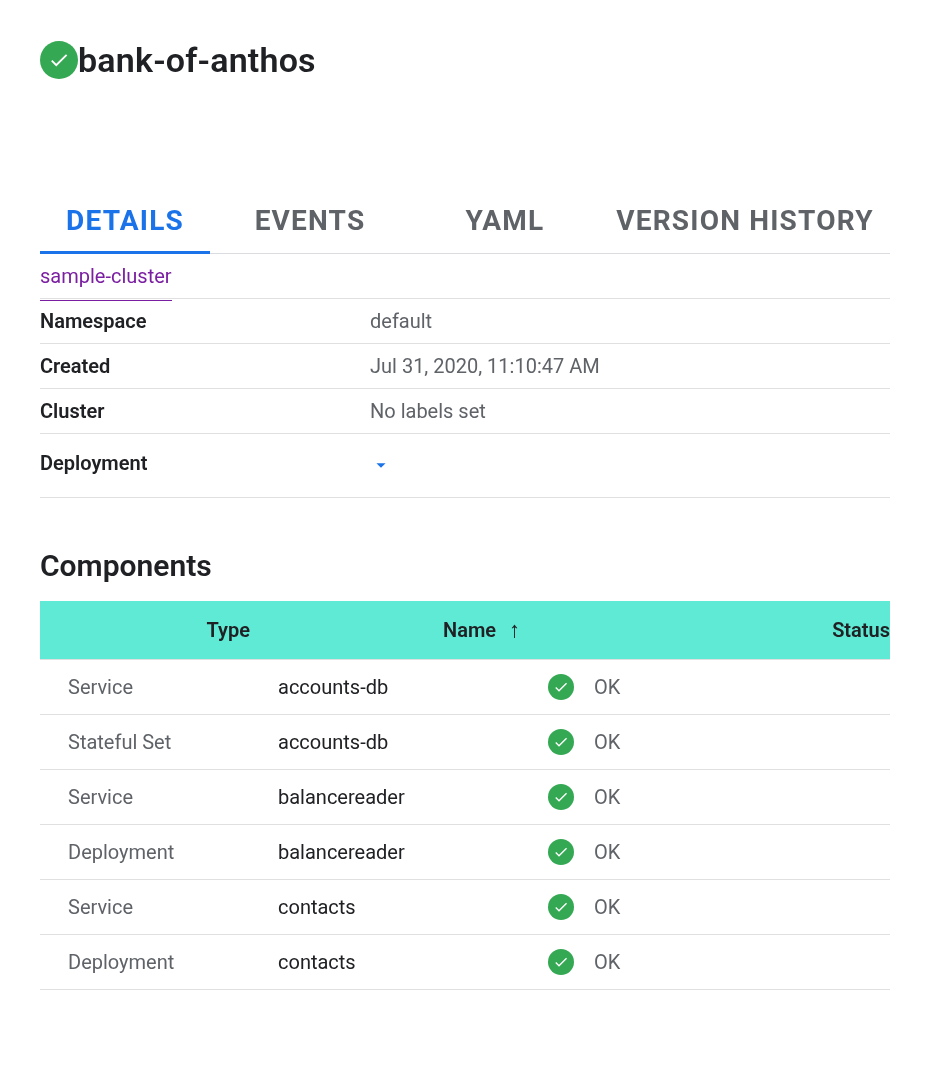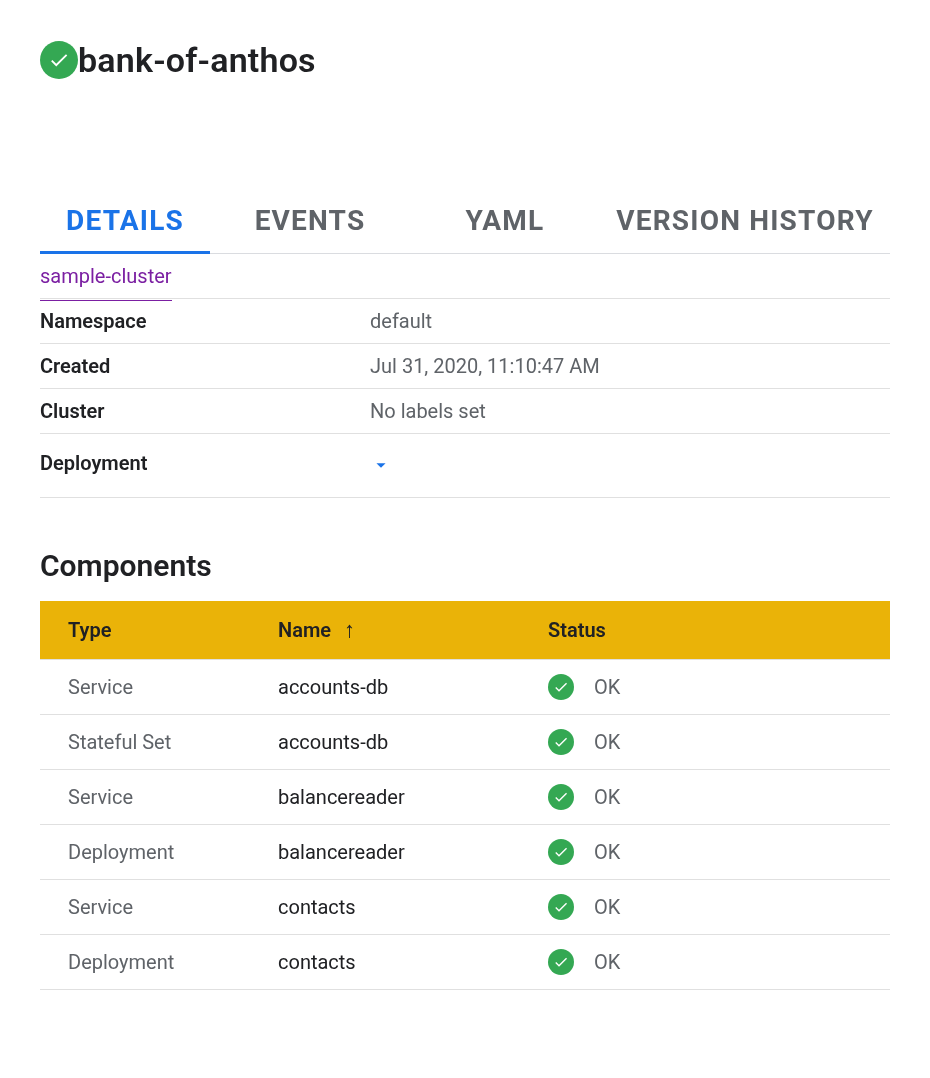--- a/index.html
+++ b/index.html
@@ -106,23 +106,23 @@
     font-size: 30px;
     font-weight: 600;
     margin: 50px 0 18px 0;
   }
   table.components {
     width: 100%;
     border-collapse: collapse;
     font-size: 20px;
   }
   table.components thead th {
-    text-align: left;
-    font-weight: 600;
-    background: #eab308;
+    text-align: right;
+    font-weight: 600;
+    background: #5eead4;
     padding: 16px 0 16px 28px;
     border-bottom: 1px solid #e0e0e0;
   }
   table.components th .sort {
     margin-left: 8px;
     font-size: 22px;
   }
   table.components tbody td {
     padding: 14px 0 14px 28px;
     border-bottom: 1px solid #e0e0e0;

